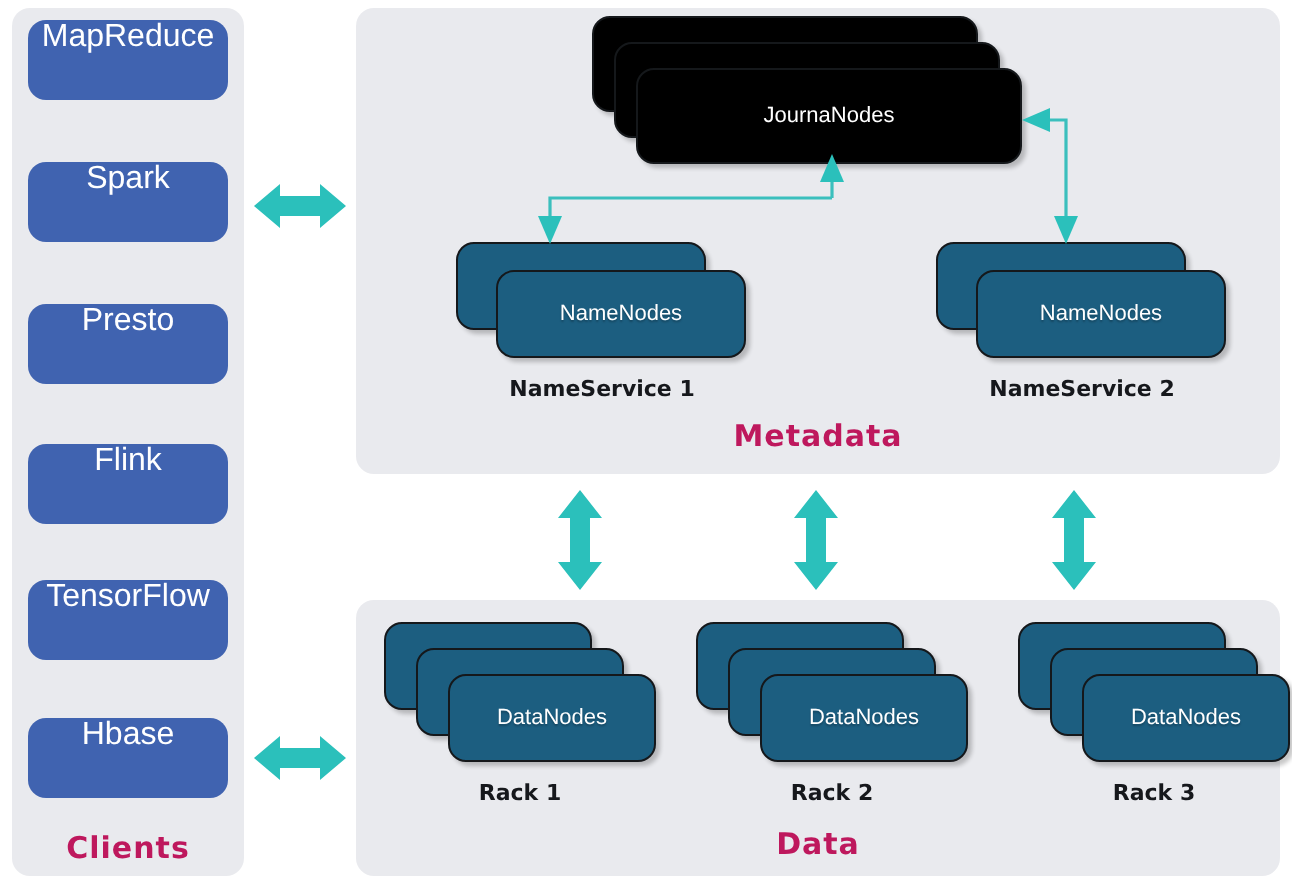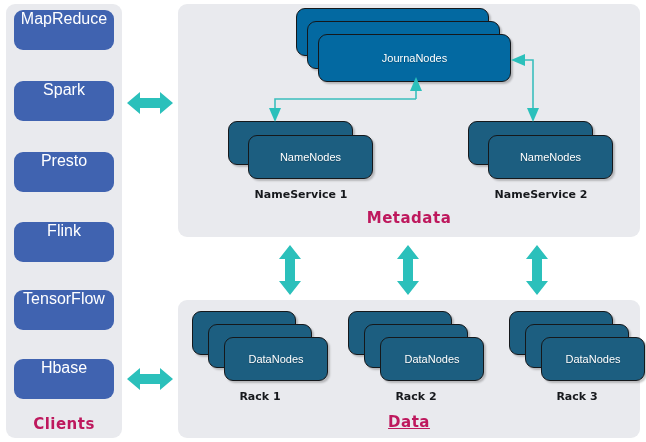--- a/index.html
+++ b/index.html
@@ -31,21 +31,21 @@
     color: #be185d;
     letter-spacing: .5px;
   }
 
   #clients-panel   { left: 6px;   top: 4px;   width: 116px; height: 434px; }
   #metadata-panel  { left: 178px; top: 4px;   width: 462px; height: 233px; }
   #data-panel      { left: 178px; top: 300px; width: 462px; height: 138px; }
 
   #clients-title   { left: 6px;   top: 415px; width: 116px; font-size: 15px; }
   #metadata-title  { left: 178px; top: 209px; width: 462px; font-size: 15px; }
-  #data-title      { left: 178px; top: 413px; width: 462px; font-size: 15px; text-decoration: underline; }
+  #data-title      { left: 178px; top: 413px; width: 462px; font-size: 15px; }
 
   
   .client-box {
     position: absolute;
     left: 14px;
     width: 100px;
     height: 40px;
     background: #4063b0;
     border-radius: 9px;
     color: #ffffff;
@@ -59,21 +59,21 @@
   .stack {
     position: absolute;
   }
   .card {
     position: absolute;
     border: 1.4px solid #15181b;
     border-radius: 9px;
     box-sizing: border-box;
     box-shadow: 2px 2px 2px rgba(0,0,0,0.22);
   }
-  .card.green  { background: #0369a1; }
+  .card.green  { background: #000000; }
   .card.blue   { background: #1c5e80; }
   .card-label {
     position: absolute;
     inset: 0;
     display: flex;
     align-items: center;
     justify-content: center;
     color: #ffffff;
     font-size: 11px;
     text-shadow: 0 1px 1px rgba(0,0,0,.25);

